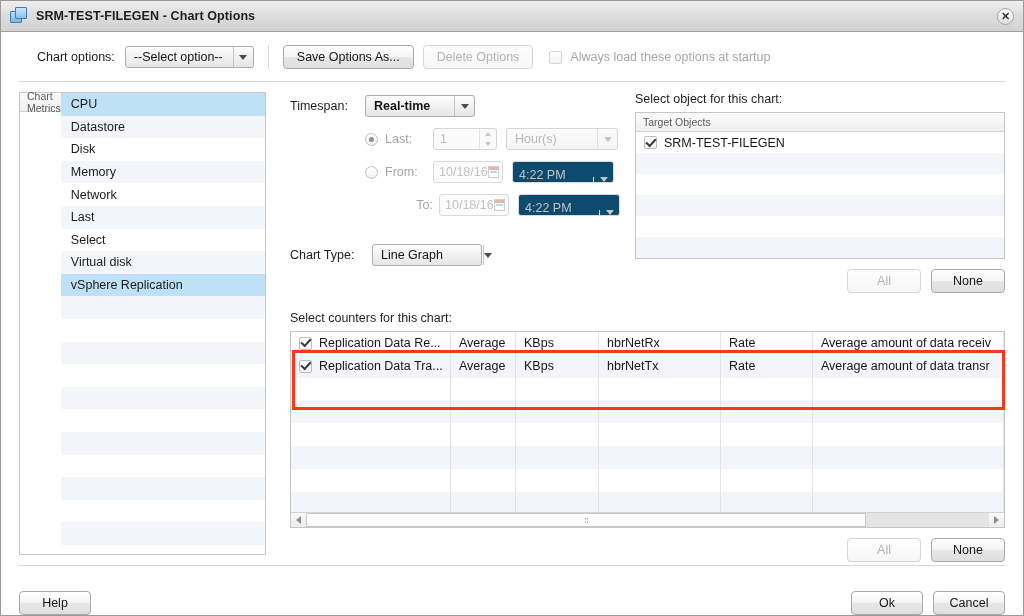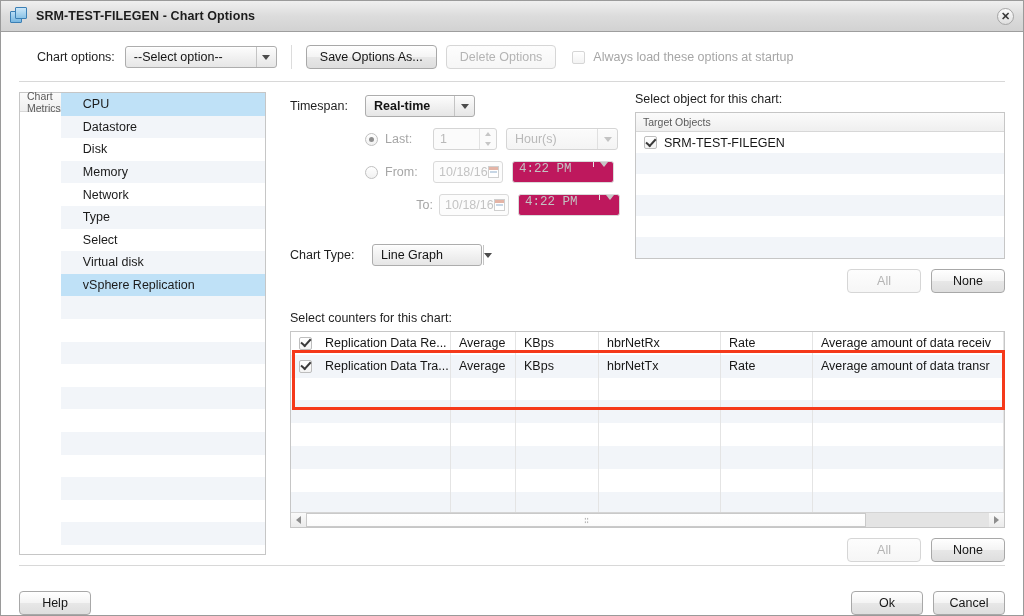--- a/index.html
+++ b/index.html
@@ -175,21 +175,21 @@
     font-size: 10.5px;
     color: #5b5b5b;
     display: flex; align-items: center;
     padding-left: 7px;
     box-sizing: border-box;
   }
   .metrics-list { flex: 1 1 auto; overflow: hidden; }
   .m-row {
     height: 22.6px;
     display: flex; align-items: center;
-    padding-left: 22px;
+    padding-left: 10px;
     font-size: 12.5px;
     color: #1b1b1b;
     box-sizing: border-box;
     cursor: pointer;
   }
   .m-row.alt { background: #f2f5f9; }
   .m-row.sel { background: #bfe1f7; }
 
   .right-panel {
     flex: 1 1 auto;
@@ -275,23 +275,23 @@
       linear-gradient(to right, #9ab6d0 33%, transparent 33% 66%, #9ab6d0 66%),
       linear-gradient(to bottom, #9ab6d0 40%, transparent 40%);
     background-size: 100% 2px, 100% 100%;
     background-repeat: no-repeat;
     opacity: .55;
   }
   .timefield {
     width: 102px; height: 22px;
     border: 1px solid #dadada;
     border-radius: 3px;
-    background: #be185d;
-    box-sizing: border-box;
-    display: flex; align-items: flex-start; font-family: Liberation Mono, monospace;
+    background: #0c4a6e;
+    box-sizing: border-box;
+    display: flex; align-items: flex-end;
   }
   .timefield .tval {
     flex: 1 1 auto; display: flex; align-items: center;
     padding-left: 6px; font-size: 12.5px; color: #c3c3c3;
   }
   .timefield .tarrow {
     width: 19px; border-left: 1px solid #e6e6e6;
     display: flex; align-items: center; justify-content: center;
   }
   .timefield .tarrow i {
@@ -368,21 +368,21 @@
   .ct-row { display: flex; height: 22.8px; box-sizing: border-box; }
   .ct-row.alt { background: #f2f5f9; }
   .ct-row div {
     font-size: 12.5px; color: #161616;
     display: flex; align-items: center;
     padding-left: 8px;
     border-right: 1px solid #e4e4e4;
     box-sizing: border-box;
     white-space: nowrap; overflow: hidden;
   }
-  .ct-row .c-counter { gap: 13px; }
+  .ct-row .c-counter { gap: 7px; }
   .col-counters  { width: 160px; flex: 0 0 160px; }
   .col-rollups   { width: 65px;  flex: 0 0 65px; }
   .col-units     { width: 83px;  flex: 0 0 83px; }
   .col-internal  { width: 122px; flex: 0 0 122px; }
   .col-stat      { width: 92px;  flex: 0 0 92px; }
   .col-desc      { flex: 1 1 auto; min-width: 0; }
 
   .redbox {
     position: absolute;
     left: 1px; top: 18px;
@@ -444,21 +444,21 @@
     <div class="title-icon">
       <span class="sq sq1"></span>
         <span class="sq sq2"></span>
     </div>
     <div class="title-text">SRM-TEST-FILEGEN - Chart Options</div>
     <div class="close-btn">✕</div>
   </div>
 
   <div class="optionsbar">
     <span class="lbl" style="margin-right:10px;">Chart options:</span>
-    <div class="combo" style="width:152px;justify-content:center;">
+    <div class="combo" style="width:129px;justify-content:center;">
       <span class="cval" style="flex:1 1 auto;">--Select option--</span>
       <span class="carrow">
           <i></i>
         </span>
     </div>
     <div style="width:1px;height:24px;background:#dcdcdc;margin:0 14px;"></div>
     <button class="btn">Save Options As...</button>
     <button class="btn disabled" style="margin-left:9px;">Delete Options</button>
     <span class="chk light" style="margin-left:16px;"></span>
     <span class="lbl-dim" style="margin-left:8px;">Always load these options at startup</span>
@@ -478,21 +478,21 @@
           <div class="m-row">
             <span>Disk</span>
           </div>
           <div class="m-row alt">
             <span>Memory</span>
           </div>
           <div class="m-row">
             <span>Network</span>
           </div>
           <div class="m-row alt">
-            <span>Type</span>
+            <span>Last</span>
           </div>
           <div class="m-row">
             <span>Select</span>
           </div>
           <div class="m-row alt">
             <span>Virtual disk</span>
           </div>
           <div class="m-row sel">
             <span>vSphere Replication</span>
           </div>

